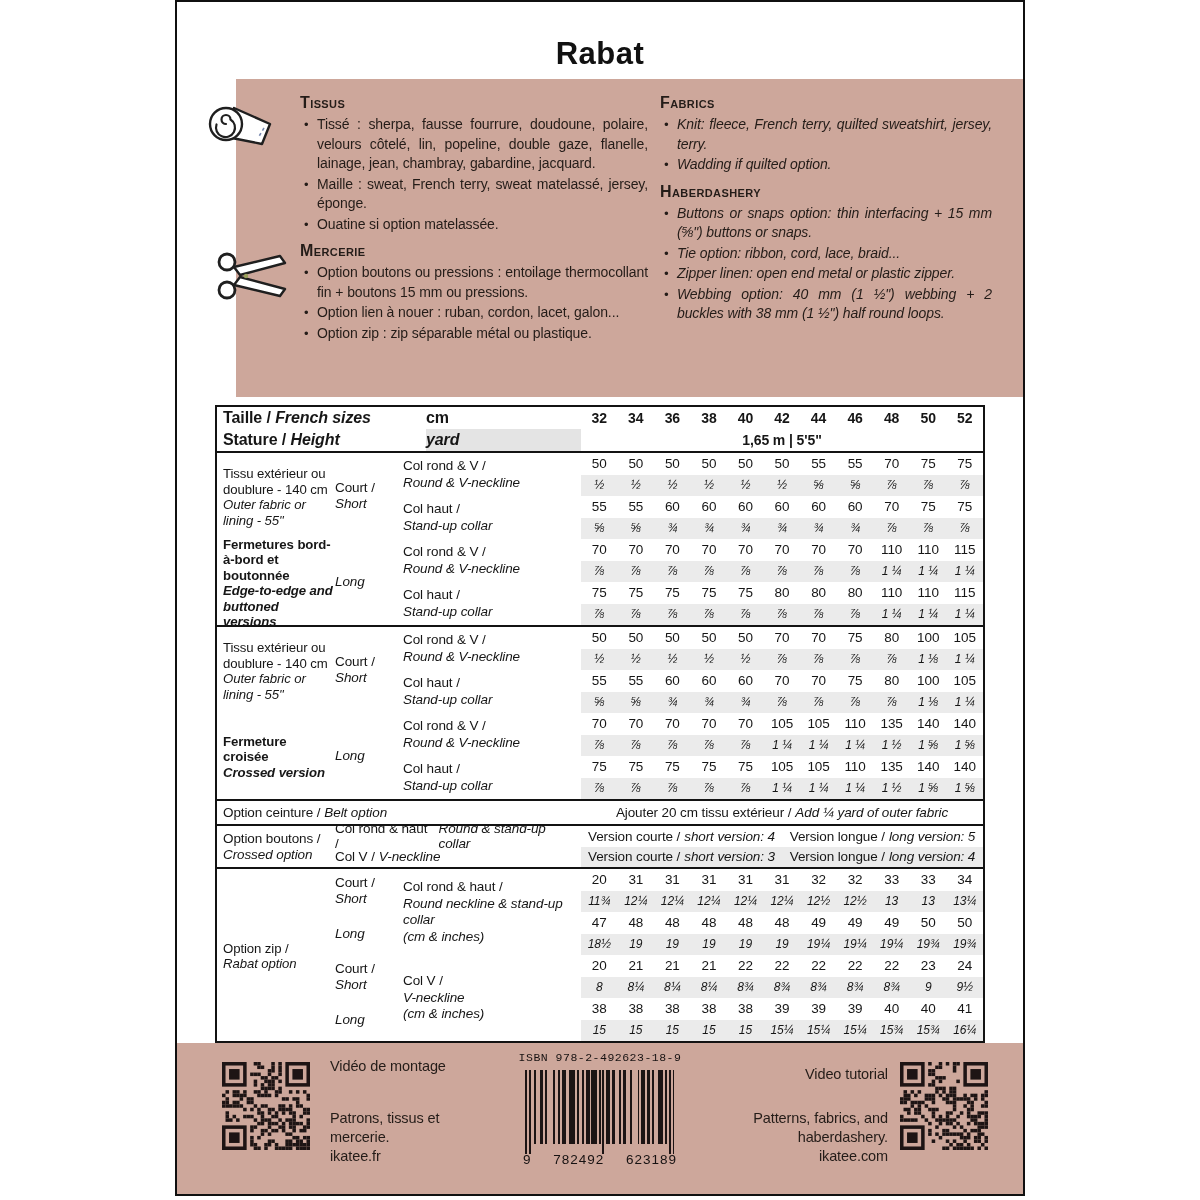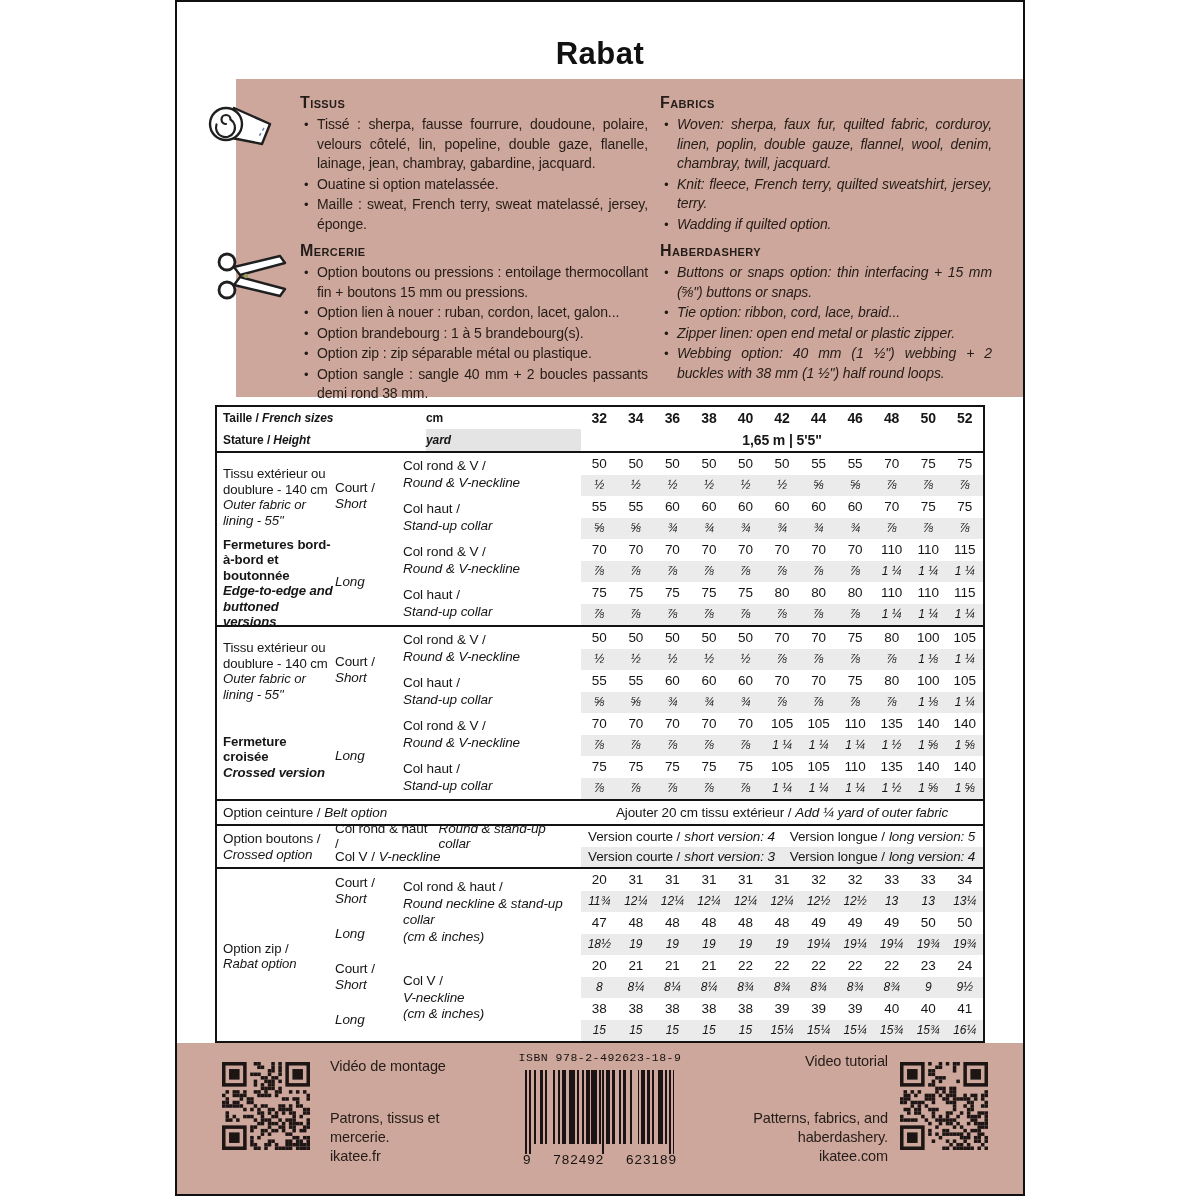--- a/index.html
+++ b/index.html
@@ -41,21 +41,21 @@
   .icon-roll{left:-32px;top:15px;width:80px;height:62px;}
   .icon-scissors{left:-22px;top:168px;width:74px;height:58px;}
   
   .size-table{
     position:absolute;left:38px;top:403px;width:766px;
     border:2px solid #131313;background:#fff;color:#161616;
   }
   .t-grid{display:grid;grid-template-columns:118px 62px 184px repeat(11,1fr);}
   .hdr-grid{display:grid;grid-template-columns:176px 188px repeat(11,1fr);
     grid-auto-rows:22px;border-bottom:2px solid #131313;}
-  .hdr-cell{font-weight:bold;font-size:12px;display:flex;align-items:center;}
+  .hdr-cell{font-weight:bold;font-size:16px;display:flex;align-items:center;}
   .hdr-label{padding-left:6px;}
   .hdr-unit{padding-left:0;}
   .unit-inner{margin-left:33px;flex:1;display:flex;align-items:center;height:100%;}
   .unit-inner.shade{background:#e4e4e4;}
   .size-h{font-weight:bold;font-size:14px;display:flex;align-items:center;justify-content:center;}
   .height-note{grid-column:3 / span 11;font-weight:bold;font-size:14px;
     display:flex;align-items:center;justify-content:center;}
   .lfr{font-style:normal;}
   .len{font-style:italic;}
   .sec{grid-auto-rows:21.5px;}
@@ -81,21 +81,21 @@
   
   .footer{
     position:absolute;left:0;top:1041px;width:846px;height:151px;background:#cda79b;color:#241c18;
   }
   .qr{position:absolute;width:88px;height:88px;}
   .qr-left{left:45px;top:19px;}
   .qr-right{left:723px;top:19px;}
   .foot-text{position:absolute;font-size:14.5px;line-height:19px;}
   .ft-l1{left:153px;top:14px;}
   .ft-l2{left:153px;top:66px;width:140px;}
-  .ft-r1{right:135px;top:9px;text-align:right;}
+  .ft-r1{right:135px;top:22px;text-align:right;}
   .ft-r2{right:135px;top:66px;width:160px;text-align:right;}
   .barcode-block{position:absolute;left:340px;top:8px;width:166px;height:140px;}
   .isbn-line{font-family:"Liberation Mono", monospace;font-size:11.5px;letter-spacing:0.5px;
     text-align:center;color:#171212;white-space:nowrap;}
   .bars{position:absolute;left:8px;top:19px;height:86px;display:flex;align-items:flex-start;}
   .bar{background:#1c1414;}
   .bar.tall{height:84px;}
   .bar.norm{height:74px;}
   .gap{background:transparent;}
   .bc-digits{position:absolute;left:0px;top:101px;width:166px;display:flex;
@@ -125,36 +125,33 @@
         <circle cx="13" cy="15" r="8" fill="#ffffff" stroke="#1f1f1f" stroke-width="2.8"></circle>
         <circle cx="13" cy="43" r="8" fill="#ffffff" stroke="#1f1f1f" stroke-width="2.8"></circle>
         <circle cx="32" cy="29" r="2.2" fill="#9aa05a"></circle>
       </svg>
     </div>
     <div class="info-cols">
       <div class="info-col fr-col">
         <h2 class="info-h">Tissus</h2>
         <ul class="info-ul">
           <li>Tissé : sherpa, fausse fourrure, doudoune, polaire, velours côtelé, lin, popeline, double gaze, flanelle, lainage, jean, chambray, gabardine, jacquard.</li>
+          <li>Maille : sweat, French terry, sweat matelassé, jersey, éponge.</li>
           <li>Ouatine si option matelassée.</li>
-          <li>Maille : sweat, French terry, sweat matelassé, jersey, éponge.</li>
         </ul>
         <h2 class="info-h">Mercerie</h2>
         <ul class="info-ul">
           <li>Option boutons ou pressions : entoilage thermocollant fin + boutons 15 mm ou pressions.</li>
           <li>Option lien à nouer : ruban, cordon, lacet, galon...</li>
-          <li>Option brandebourg : 1 à 5 brandebourg(s).</li>
           <li>Option zip : zip séparable métal ou plastique.</li>
-          <li>Option sangle : sangle 40 mm + 2 boucles passants demi rond 38 mm.</li>
         </ul>
       </div>
       <div class="info-col en-col">
         <h2 class="info-h">Fabrics</h2>
         <ul class="info-ul">
-          <li>Woven: sherpa, faux fur, quilted fabric, corduroy, linen, poplin, double gauze, flannel, wool, denim, chambray, twill, jacquard.</li>
           <li>Knit: fleece, French terry, quilted sweatshirt, jersey, terry.</li>
           <li>Wadding if quilted option.</li>
         </ul>
         <h2 class="info-h">Haberdashery</h2>
         <ul class="info-ul">
           <li>Buttons or snaps option: thin interfacing + 15 mm (⅝") buttons or snaps.</li>
           <li>Tie option: ribbon, cord, lace, braid...</li>
           <li>Zipper linen: open end metal or plastic zipper.</li>
           <li>Webbing option: 40 mm (1 ½") webbing + 2 buckles with 38 mm (1 ½") half round loops.</li>
         </ul>

